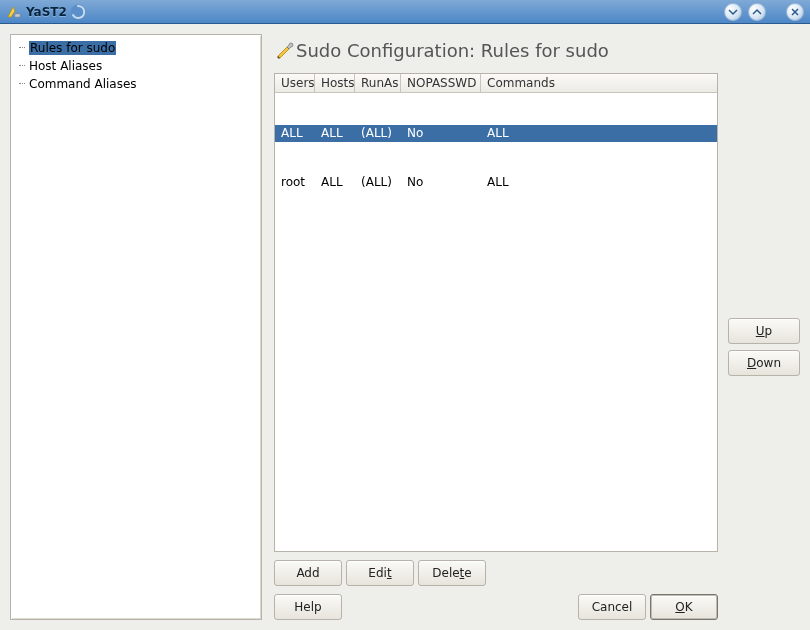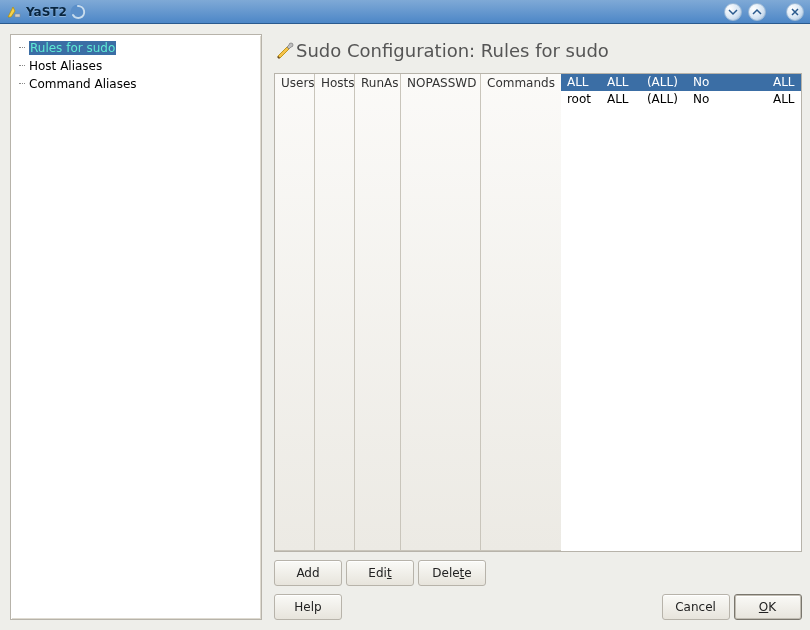--- a/index.html
+++ b/index.html
@@ -73,21 +73,21 @@
   }
   .tree-item::before {
     content: "";
     position: absolute;
     left: 8px; top: 8px;
     width: 6px; height: 1px;
     border-top: 1px dotted #888;
   }
   .tree-item.selected span {
     background: #3b6ea5;
-    color: #5eead4;
+    color: #000000;
     padding: 0 1px;
   }
 
   
   .main {
     flex: 1;
     display: flex;
     flex-direction: column;
     gap: 8px;
   }
@@ -116,40 +116,41 @@
     flex: 1;
     display: flex;
     flex-direction: column;
     min-height: 0;
   }
   .table {
     flex: 1;
     background: #fff;
     border: 1px solid #b7b3aa;
     display: flex;
-    flex-direction: row;
+    flex-direction: column;
     overflow: hidden;
   }
   .thead {
     display: flex;
     background: linear-gradient(to bottom, #fbfaf8, #eceae4);
     border-bottom: 1px solid #c9c5bb;
   }
   .th {
     padding: 2px 6px;
     border-right: 1px solid #c9c5bb;
     color: #333;
     font-size: 12px;
     white-space: nowrap;
   }
   .th:last-child { border-right: none; flex: 1; }
   .tbody { flex: 1; overflow-y: auto; }
   .tr {
     display: flex;
     line-height: 17px;
+    margin-top: 32px;
   }
   .tr.selected { background: #3b6ea5; color: #fff; }
   .td {
     padding: 0 6px;
     white-space: nowrap;
   }
   .c-users    { width: 40px; }
   .c-hosts    { width: 40px; }
   .c-runas    { width: 46px; }
   .c-nopasswd { width: 80px; }

